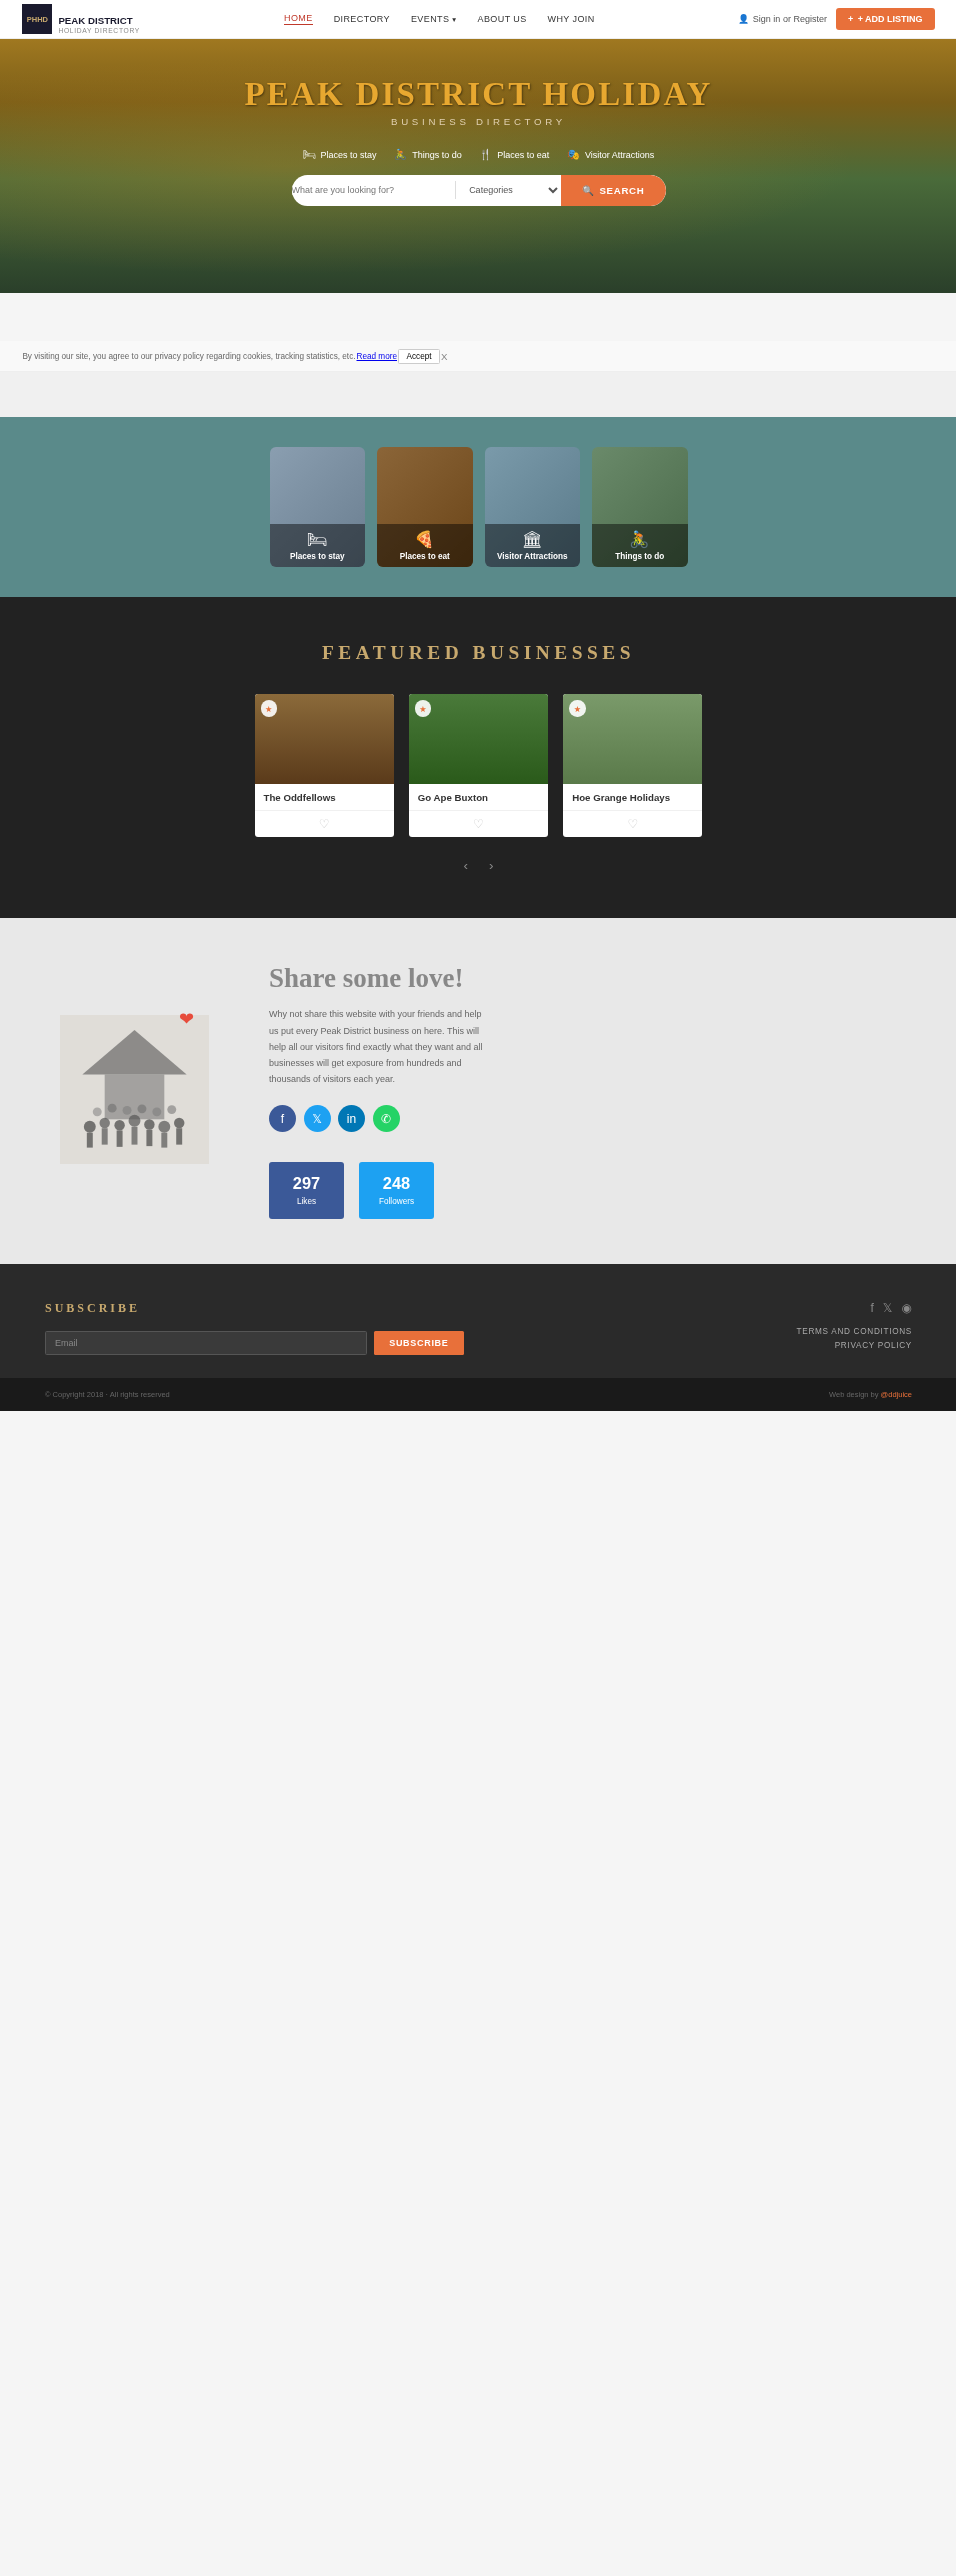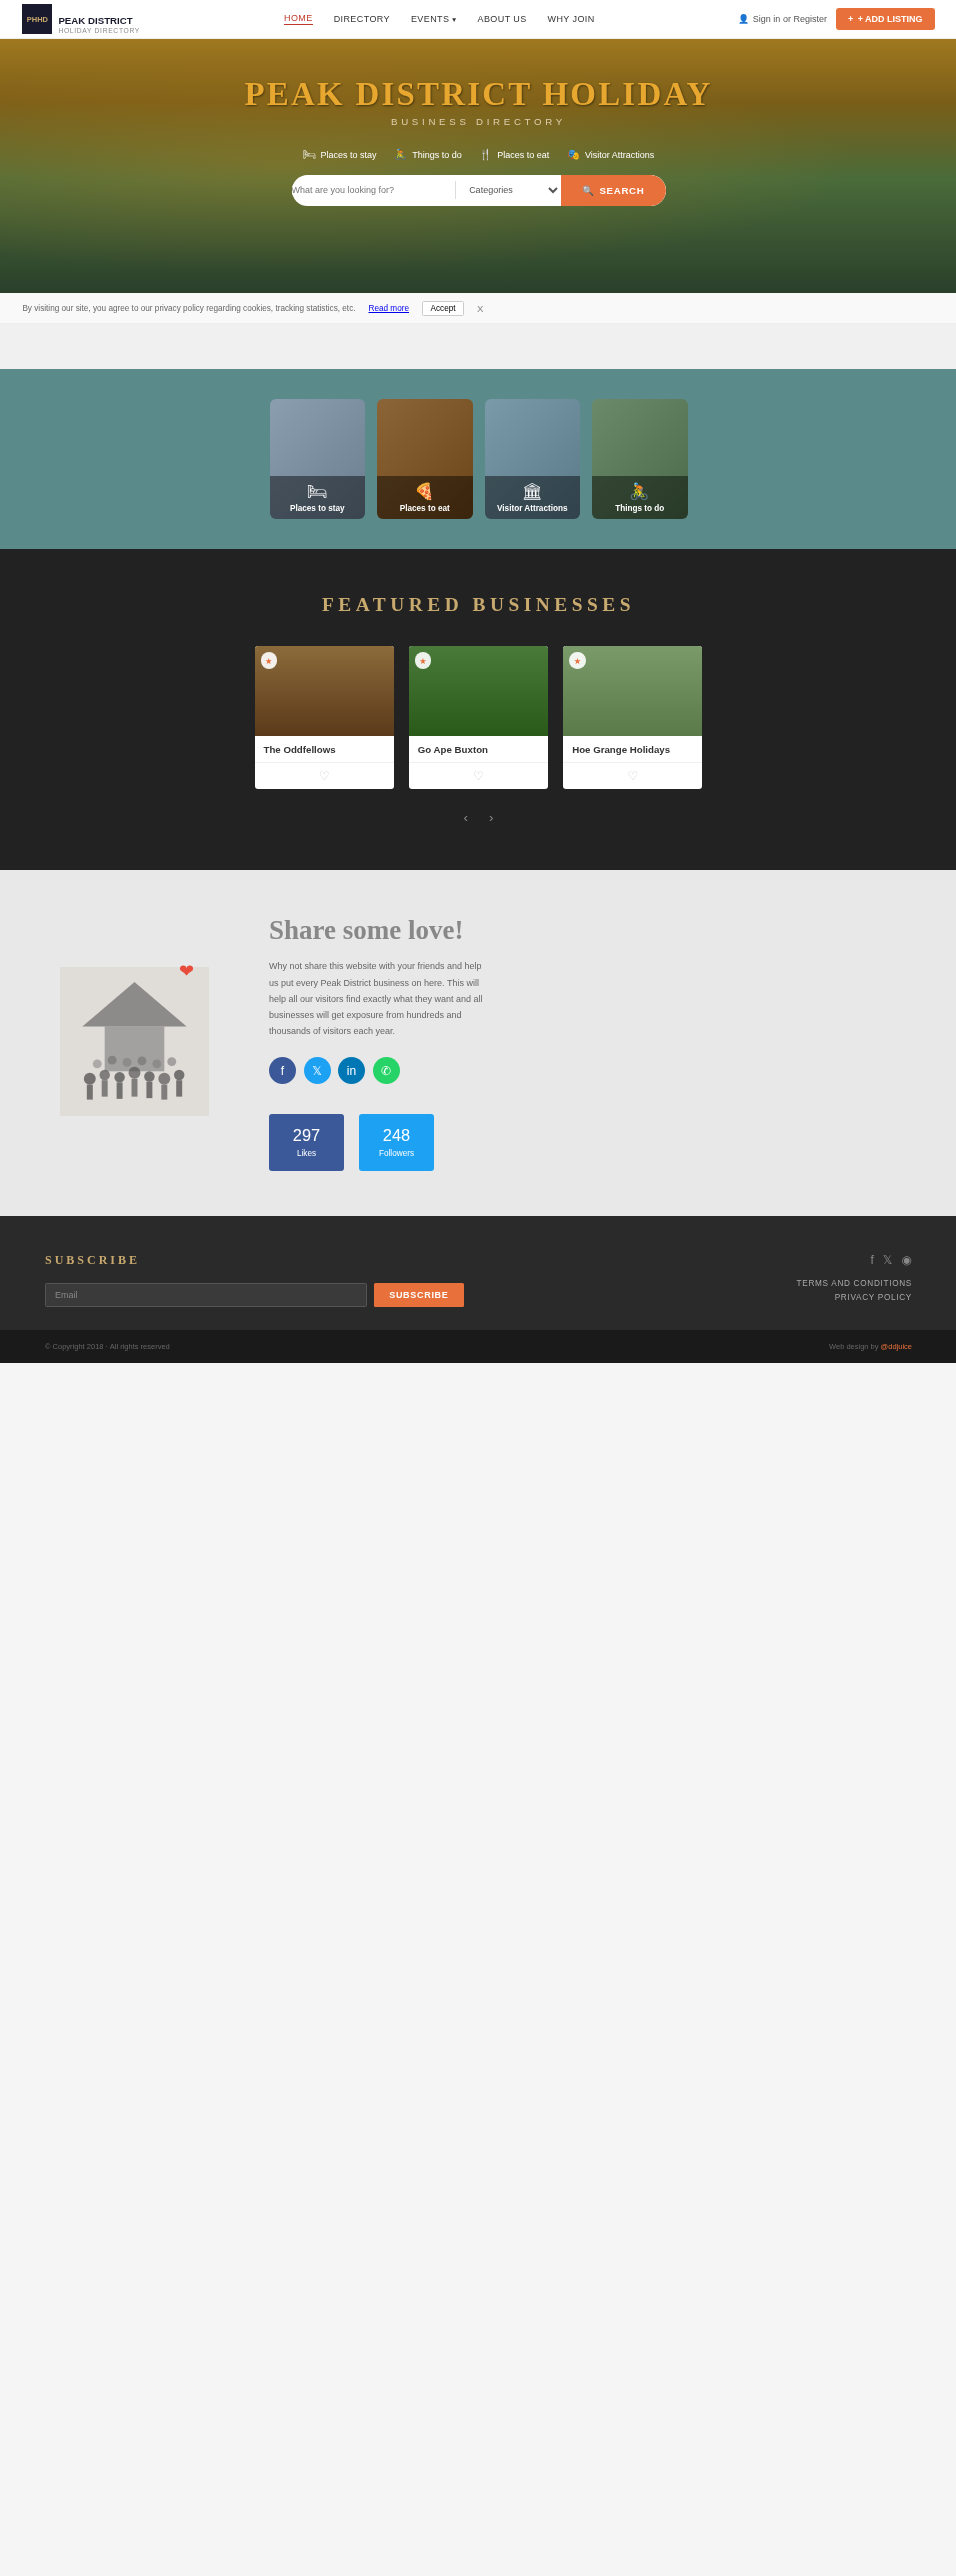--- a/index.html
+++ b/index.html
@@ -145,21 +145,22 @@
 
     
     .cookie-banner {
       background: #f9f9f9;
       border-bottom: 0.7px solid #eee;
       padding: 7.5px 22.4px;
       font-size: 8.2px;
       color: #666;
       display: flex;
       align-items: center;
-      gap: 13px;
+      gap: 1px;
+      margin-top: 48px;
     }
     .cookie-accept {
       background: #fff;
       border: 0.7px solid #ccc;
       padding: 2.2px 7.5px;
       font-size: 8.2px;
       cursor: pointer;
       border-radius: 1.5px;
     }
     .cookie-close {
@@ -338,21 +339,21 @@
     .social-counter {
       border-radius: 3px;
       color: #fff;
       padding: 12px 18px;
       text-align: center;
       cursor: pointer;
       min-width: 75px;
     }
     .social-counter.fb-counter { background: #3b5998; }
     .social-counter.tw-counter { background: #1da1f2; }
-    .social-counter-num { font-size: 16.4px; font-weight: normal; display: block; }
+    .social-counter-num { font-size: 16.4px; font-weight: bold; display: block; }
     .social-counter-label { font-size: 8.2px; margin-top: 1.5px; }
 
     
     .footer-top {
       background: #2a2a2a;
       padding: 37px 45px 22.4px;
     }
     .footer-grid {
       display: grid;
       grid-template-columns: 1fr 1fr;

